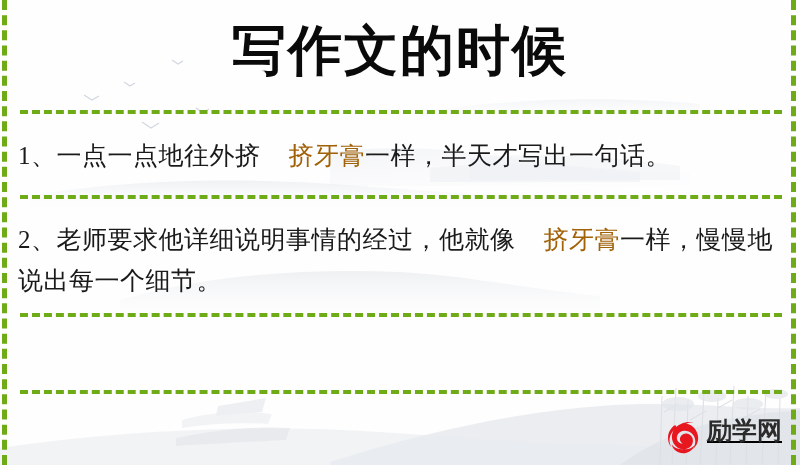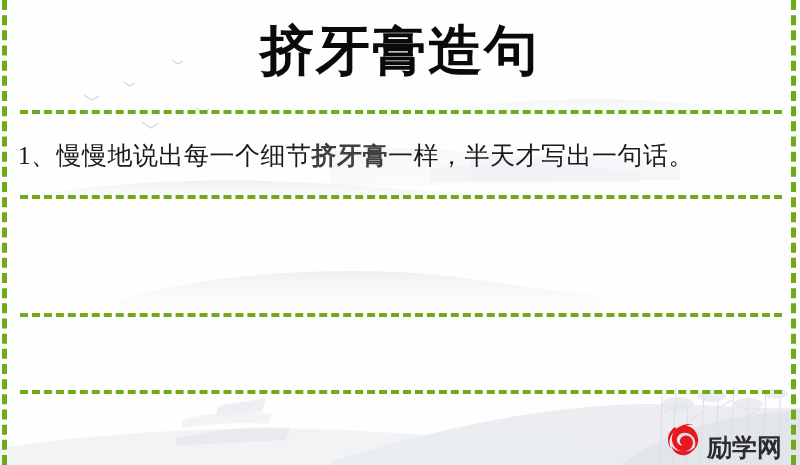--- a/index.html
+++ b/index.html
@@ -75,38 +75,40 @@
     left: 18px;
     width: 764px;
     font-family: "Liberation Serif", "DejaVu Serif", serif;
     font-size: 25px;
     line-height: 41px;
     color: #1a1a1a;
     z-index: 3;
     letter-spacing: 0.5px;
   }
   .sentence .hl {
-    color: #404040;
-    font-weight: bold;
+    color: #a16207;
+    font-weight: normal;
+    margin-left: 28px;
   }
 
   .s1 { top: 135px; }
   .s2 { top: 219px; }
   .s3 { top: 345px; }
 
   
   .watermark {
     position: absolute;
     left: 663px;
     top: 418px;
     height: 42px;
     display: flex;
-    align-items: flex-end;
+    align-items: flex-start;
     gap: 4px;
     z-index: 5;
+    text-decoration: underline;
   }
   .wm-mark { width: 40px; height: 40px; display: block; }
   .wm-text {
     font-family: "DejaVu Sans", "Liberation Sans", sans-serif;
     font-size: 25px;
     font-weight: bold;
     color: #2b2b2b;
     letter-spacing: 0px;
     line-height: 1;
     white-space: nowrap;
@@ -187,24 +189,25 @@
   </div>
 
   <div class="v-dash left"></div>
   <div class="v-dash right"></div>
 
   <div class="h-dash" style="top:110px;"></div>
   <div class="h-dash" style="top:195px;"></div>
   <div class="h-dash" style="top:313px;"></div>
   <div class="h-dash" style="top:390px;"></div>
 
-  <div class="title">挤牙膏造句</div>
-
-  <div class="sentence s1"><span>1、</span><span>慢慢地说出每一个细节</span><span class="hl">挤牙膏</span><span>一样，半天才写出一句话。</span></div>
-
+  <div class="title">写作文的时候</div>
+
+  <div class="sentence s1"><span>1、</span><span>一点一点地往外挤</span><span class="hl">挤牙膏</span><span>一样，半天才写出一句话。</span></div>
+
+  <div class="sentence s2"><span>2、</span><span>老师要求他详细说明事情的经过，他就像</span><span class="hl">挤牙膏</span><span>一样，慢慢地说出每一个细节。</span></div>
 
 
   <div class="watermark">
     <svg class="wm-mark" viewBox="0 0 40 40" xmlns="http://www.w3.org/2000/svg">
       <path d="M30.5 4.2 C23.5 3.0 15.0 5.4 11.0 11.6 C7.2 17.5 8.6 25.3 14.1 29.2 C18.8 32.6 25.6 31.6 28.6 27.2 C31.2 23.4 30.0 18.2 26.1 16.2 C22.9 14.6 18.8 15.8 17.4 18.9 C16.2 21.5 17.4 24.6 20.1 25.5 C17.0 25.9 14.2 23.6 13.9 20.5 C13.5 16.4 16.9 12.9 21.2 12.7 C27.2 12.4 32.1 17.1 32.3 23.0 C32.4 26.5 31.0 29.7 28.6 31.9 C32.6 29.4 35.2 25.0 35.2 20.0 C35.2 12.8 30.0 6.8 23.0 5.4 C25.6 4.6 28.1 4.2 30.5 4.2 Z" fill="#e8171f"></path>
       <path d="M21.0 31.0 C16.0 32.0 11.5 30.2 8.6 26.6 C10.0 31.6 14.6 35.2 20.0 35.2 C25.2 35.2 29.7 32.0 31.4 27.4 C28.8 30.2 25.0 31.6 21.0 31.0 Z" fill="#e8171f"></path>
       <path d="M12.2 7.0 C8.0 9.6 5.2 14.1 5.0 19.2 C4.8 23.0 6.1 26.5 8.4 29.1 C6.4 25.8 5.9 21.8 7.2 18.0 C8.4 14.4 10.9 11.6 14.2 9.9 Z" fill="#e8171f"></path>
     </svg>
     <span class="wm-text">励学网</span>
   </div>

